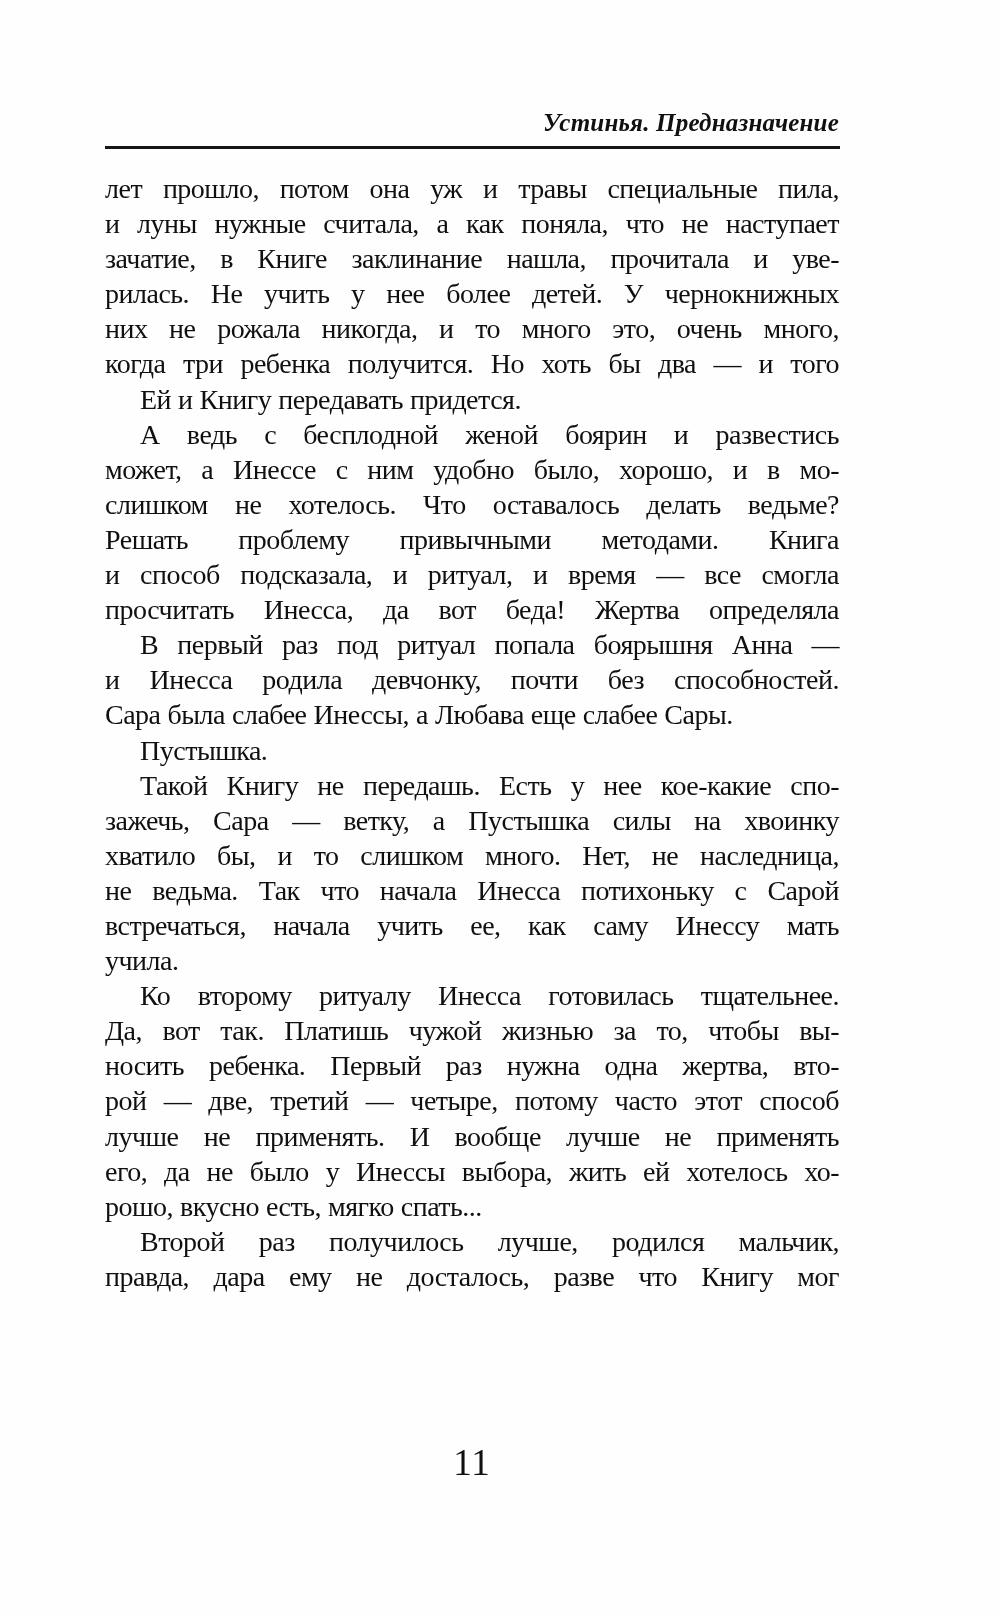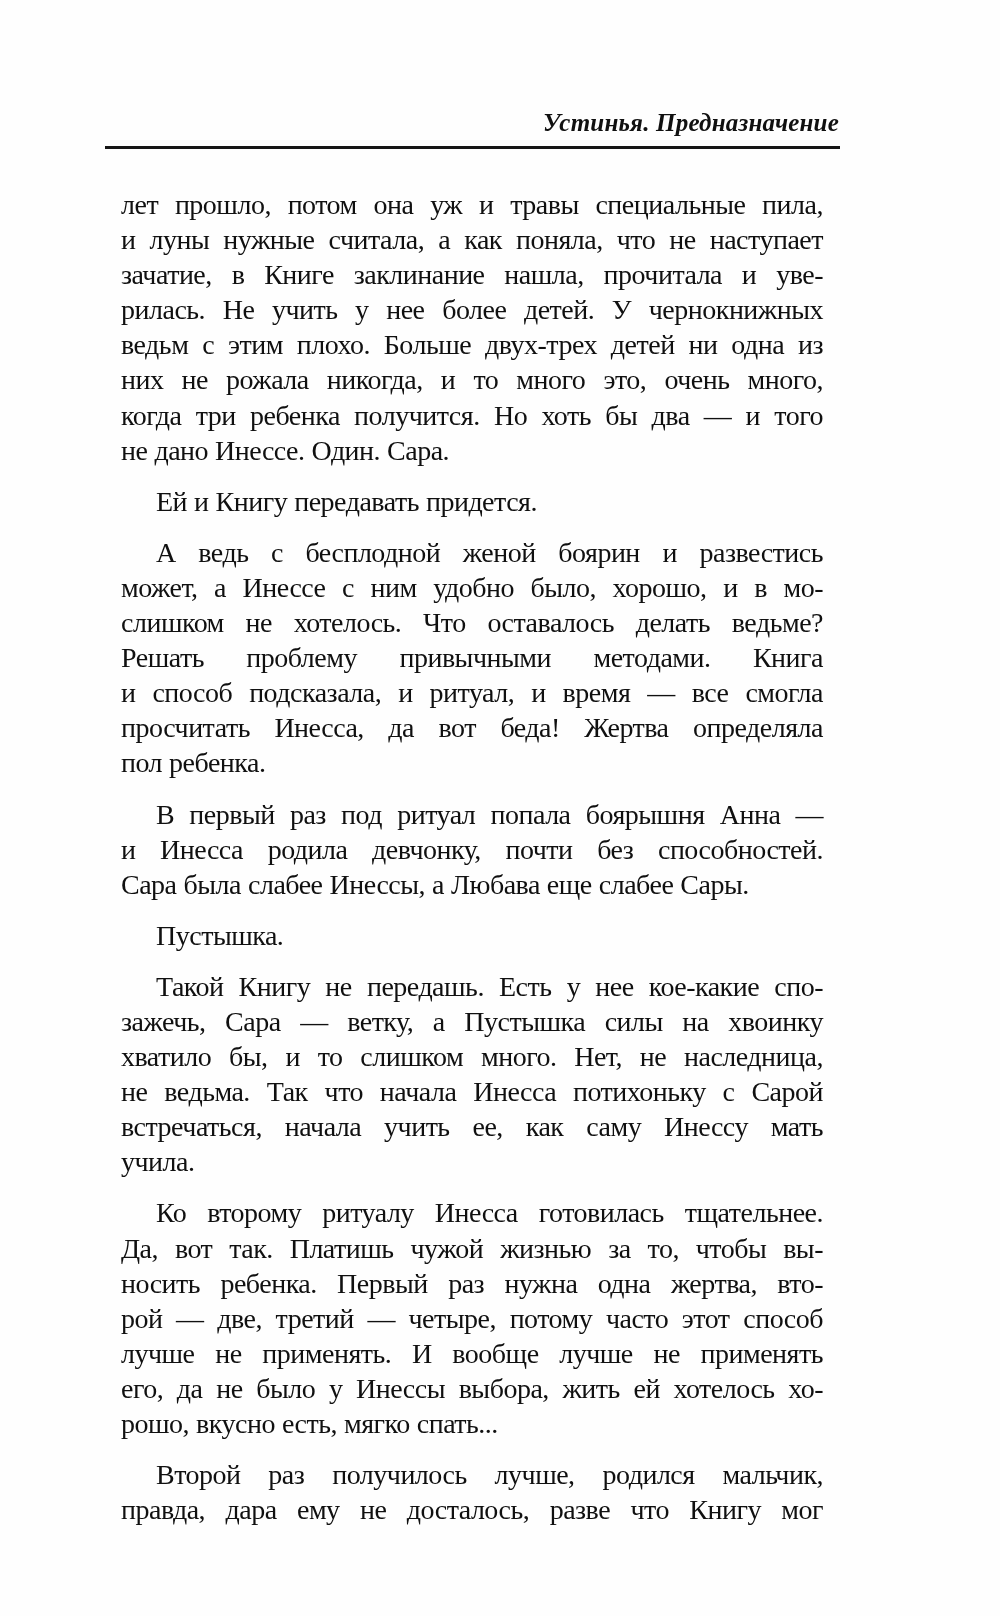--- a/index.html
+++ b/index.html
@@ -40,21 +40,21 @@
     position: absolute;
     top: 171px;
     left: 105px;
     width: 734px;
     font-size: 28px;
     line-height: 35.1px;
     letter-spacing: -0.5px;
     word-spacing: 0.5px;
     color: #101010;
   }
-  .paragraph { margin: 16px; }
+  .paragraph { margin: 0; }
   .line {
     text-align: justify;
     text-align-last: justify;
     text-justify: inter-word;
     white-space: normal;
   }
   .line.last-line {
     text-align-last: left;
   }
   .line.justify-last {
@@ -81,36 +81,33 @@
   <div class="running-head">Устинья. Предназначение</div>
 
   <div class="head-rule"></div>
 
   <div class="body-text" id="body-text">
       <div class="paragraph">
         <div class="line">лет прошло, потом она уж и травы специальные пила,</div>
         <div class="line">и луны нужные считала, а как поняла, что не наступает</div>
         <div class="line">зачатие, в Книге заклинание нашла, прочитала и уве-</div>
         <div class="line">рилась. Не учить у нее более детей. У чернокнижных</div>
-        <div class="line">ведьм с этим плохо. Больше двух-трех детей ни одна из</div>
         <div class="line">них не рожала никогда, и то много это, очень много,</div>
         <div class="line">когда три ребенка получится. Но хоть бы два — и того</div>
-        <div class="line last-line">не дано Инессе. Один. Сара.</div>
       </div>
       <div class="paragraph indented">
         <div class="line last-line">Ей и Книгу передавать придется.</div>
       </div>
       <div class="paragraph indented">
         <div class="line">А ведь с бесплодной женой боярин и развестись</div>
         <div class="line">может, а Инессе с ним удобно было, хорошо, и в мо-</div>
         <div class="line">слишком не хотелось. Что оставалось делать ведьме?</div>
         <div class="line">Решать проблему привычными методами. Книга</div>
         <div class="line">и способ подсказала, и ритуал, и время — все смогла</div>
         <div class="line">просчитать Инесса, да вот беда! Жертва определяла</div>
-        <div class="line last-line">пол ребенка.</div>
       </div>
       <div class="paragraph indented">
         <div class="line">В первый раз под ритуал попала боярышня Анна —</div>
         <div class="line">и Инесса родила девчонку, почти без способностей.</div>
         <div class="line last-line">Сара была слабее Инессы, а Любава еще слабее Сары.</div>
       </div>
       <div class="paragraph indented">
         <div class="line last-line">Пустышка.</div>
       </div>
       <div class="paragraph indented">
@@ -129,13 +126,14 @@
         <div class="line">лучше не применять. И вообще лучше не применять</div>
         <div class="line">его, да не было у Инессы выбора, жить ей хотелось хо-</div>
         <div class="line last-line">рошо, вкусно есть, мягко спать...</div>
       </div>
       <div class="paragraph indented">
         <div class="line">Второй раз получилось лучше, родился мальчик,</div>
         <div class="line justify-last">правда, дара ему не досталось, разве что Книгу мог</div>
       </div>
     </div>
 
+  <div class="page-number">11</div>
 </div>
 
 </body></html>

